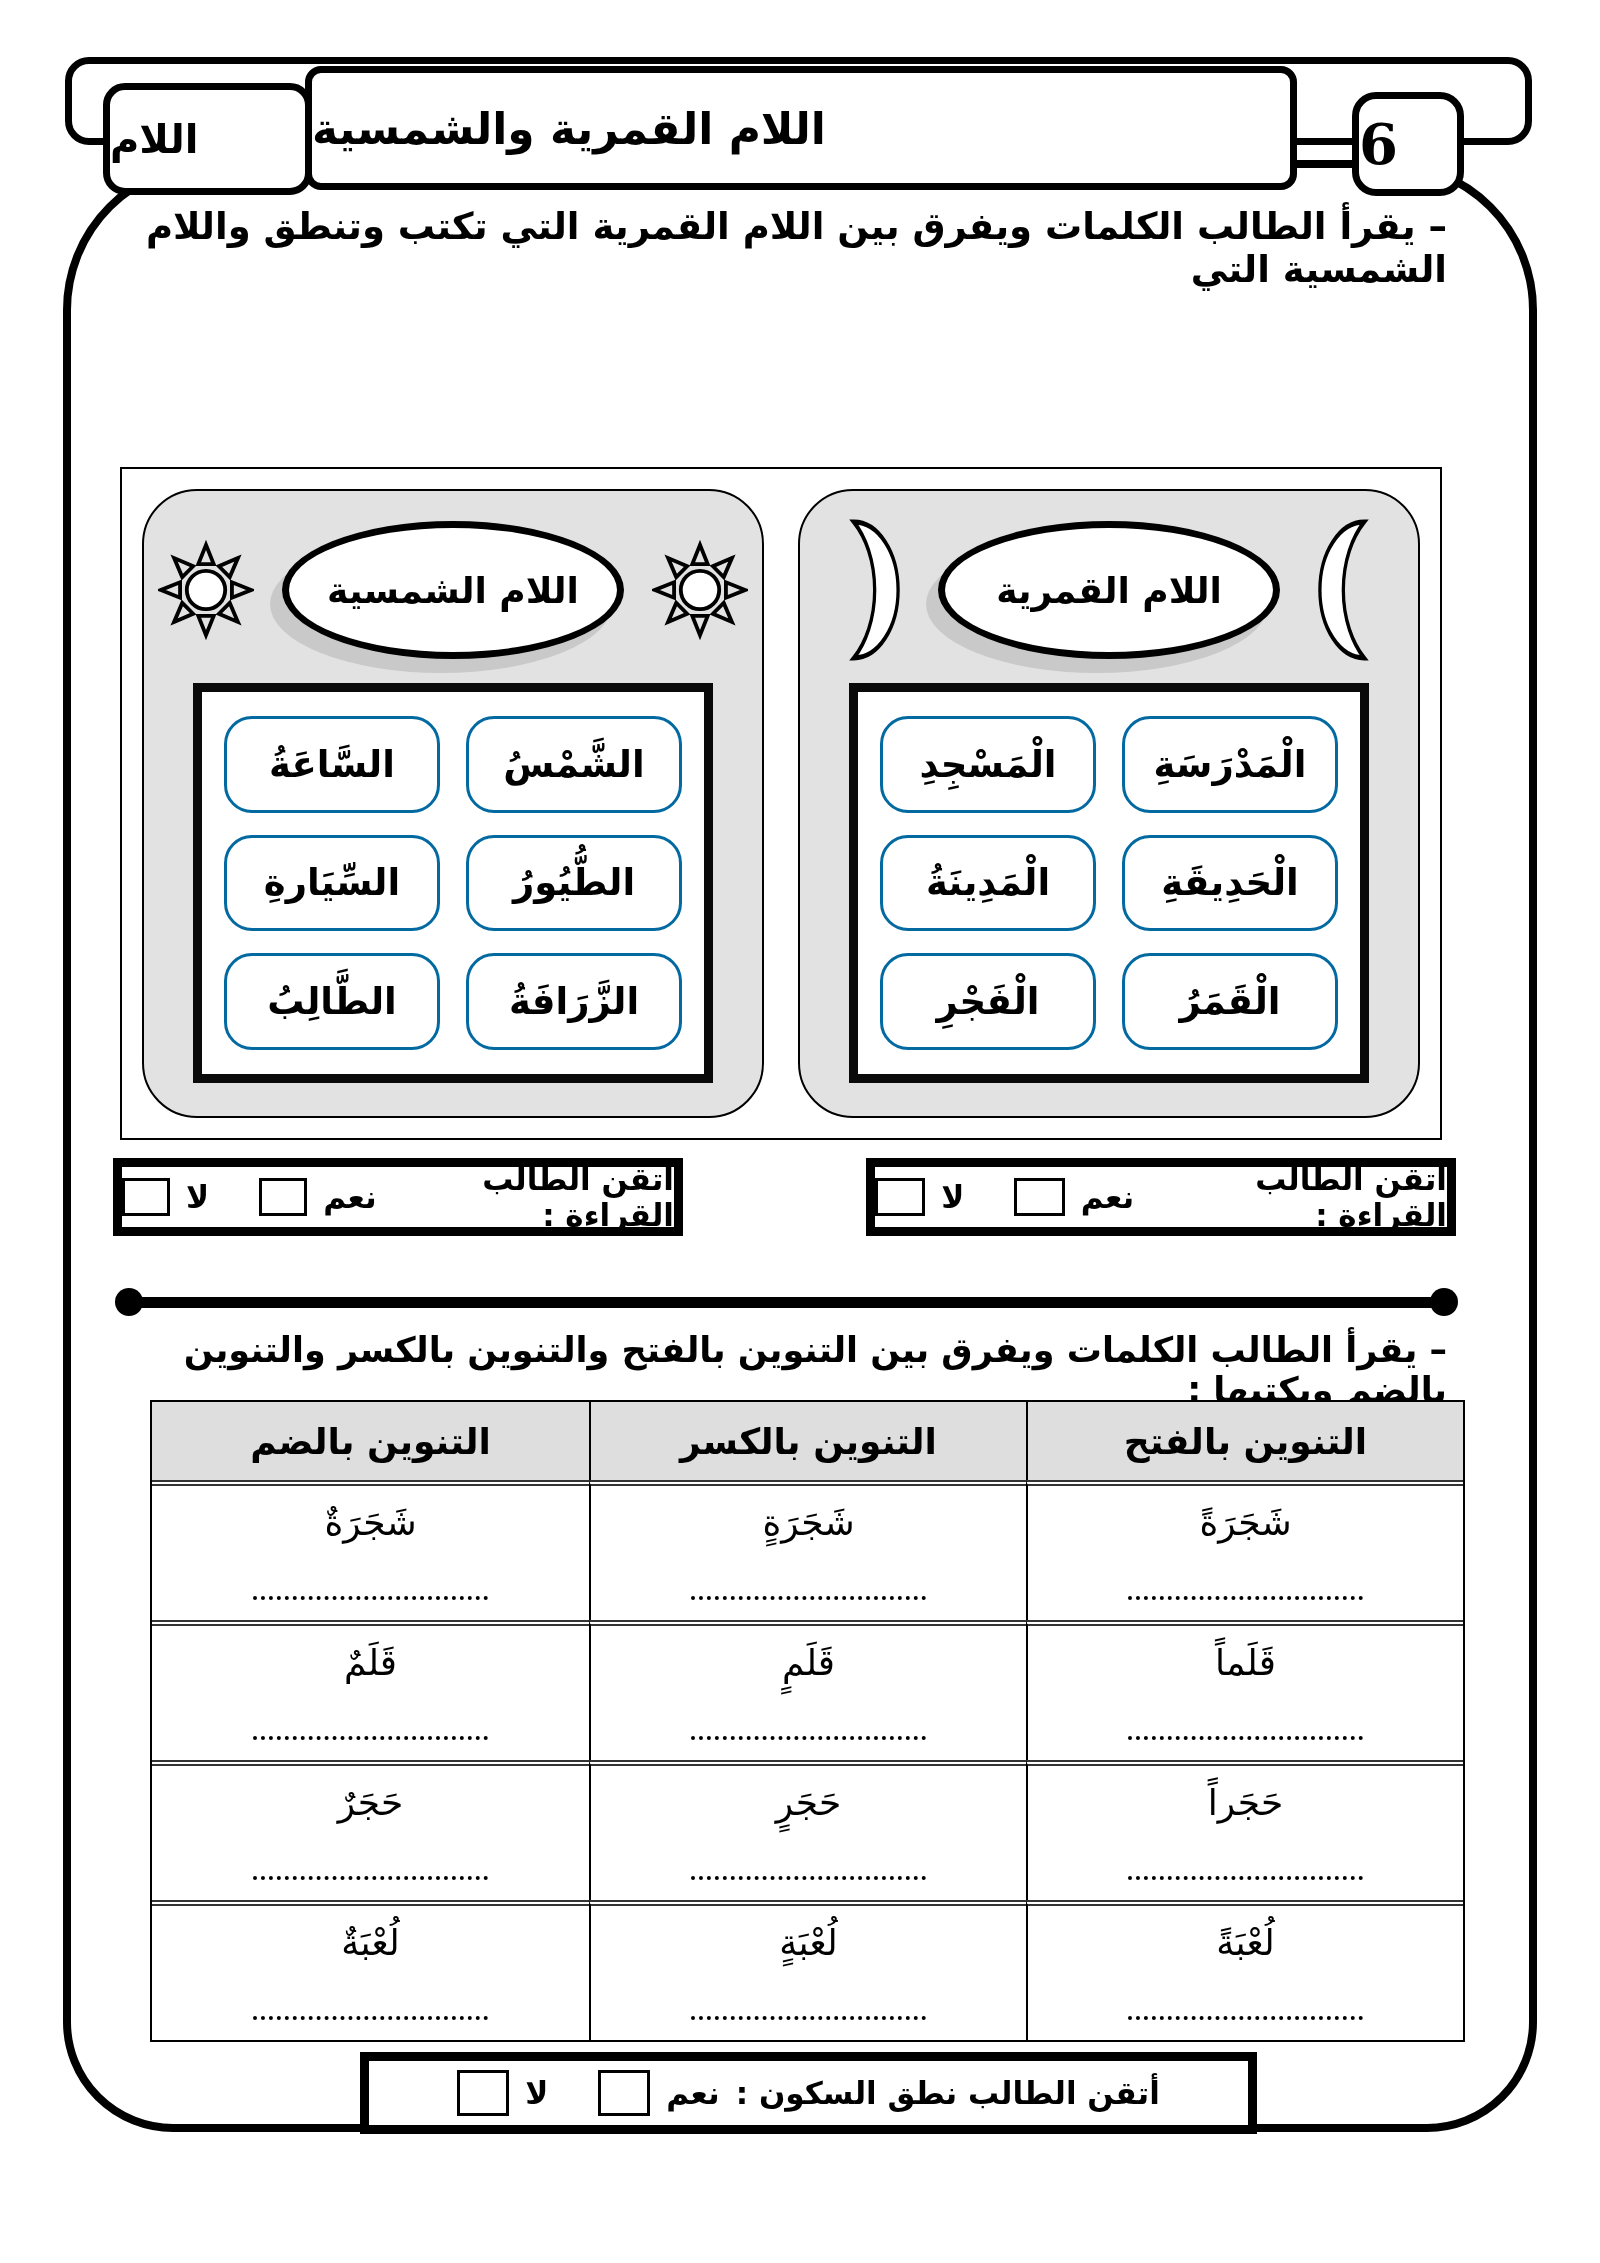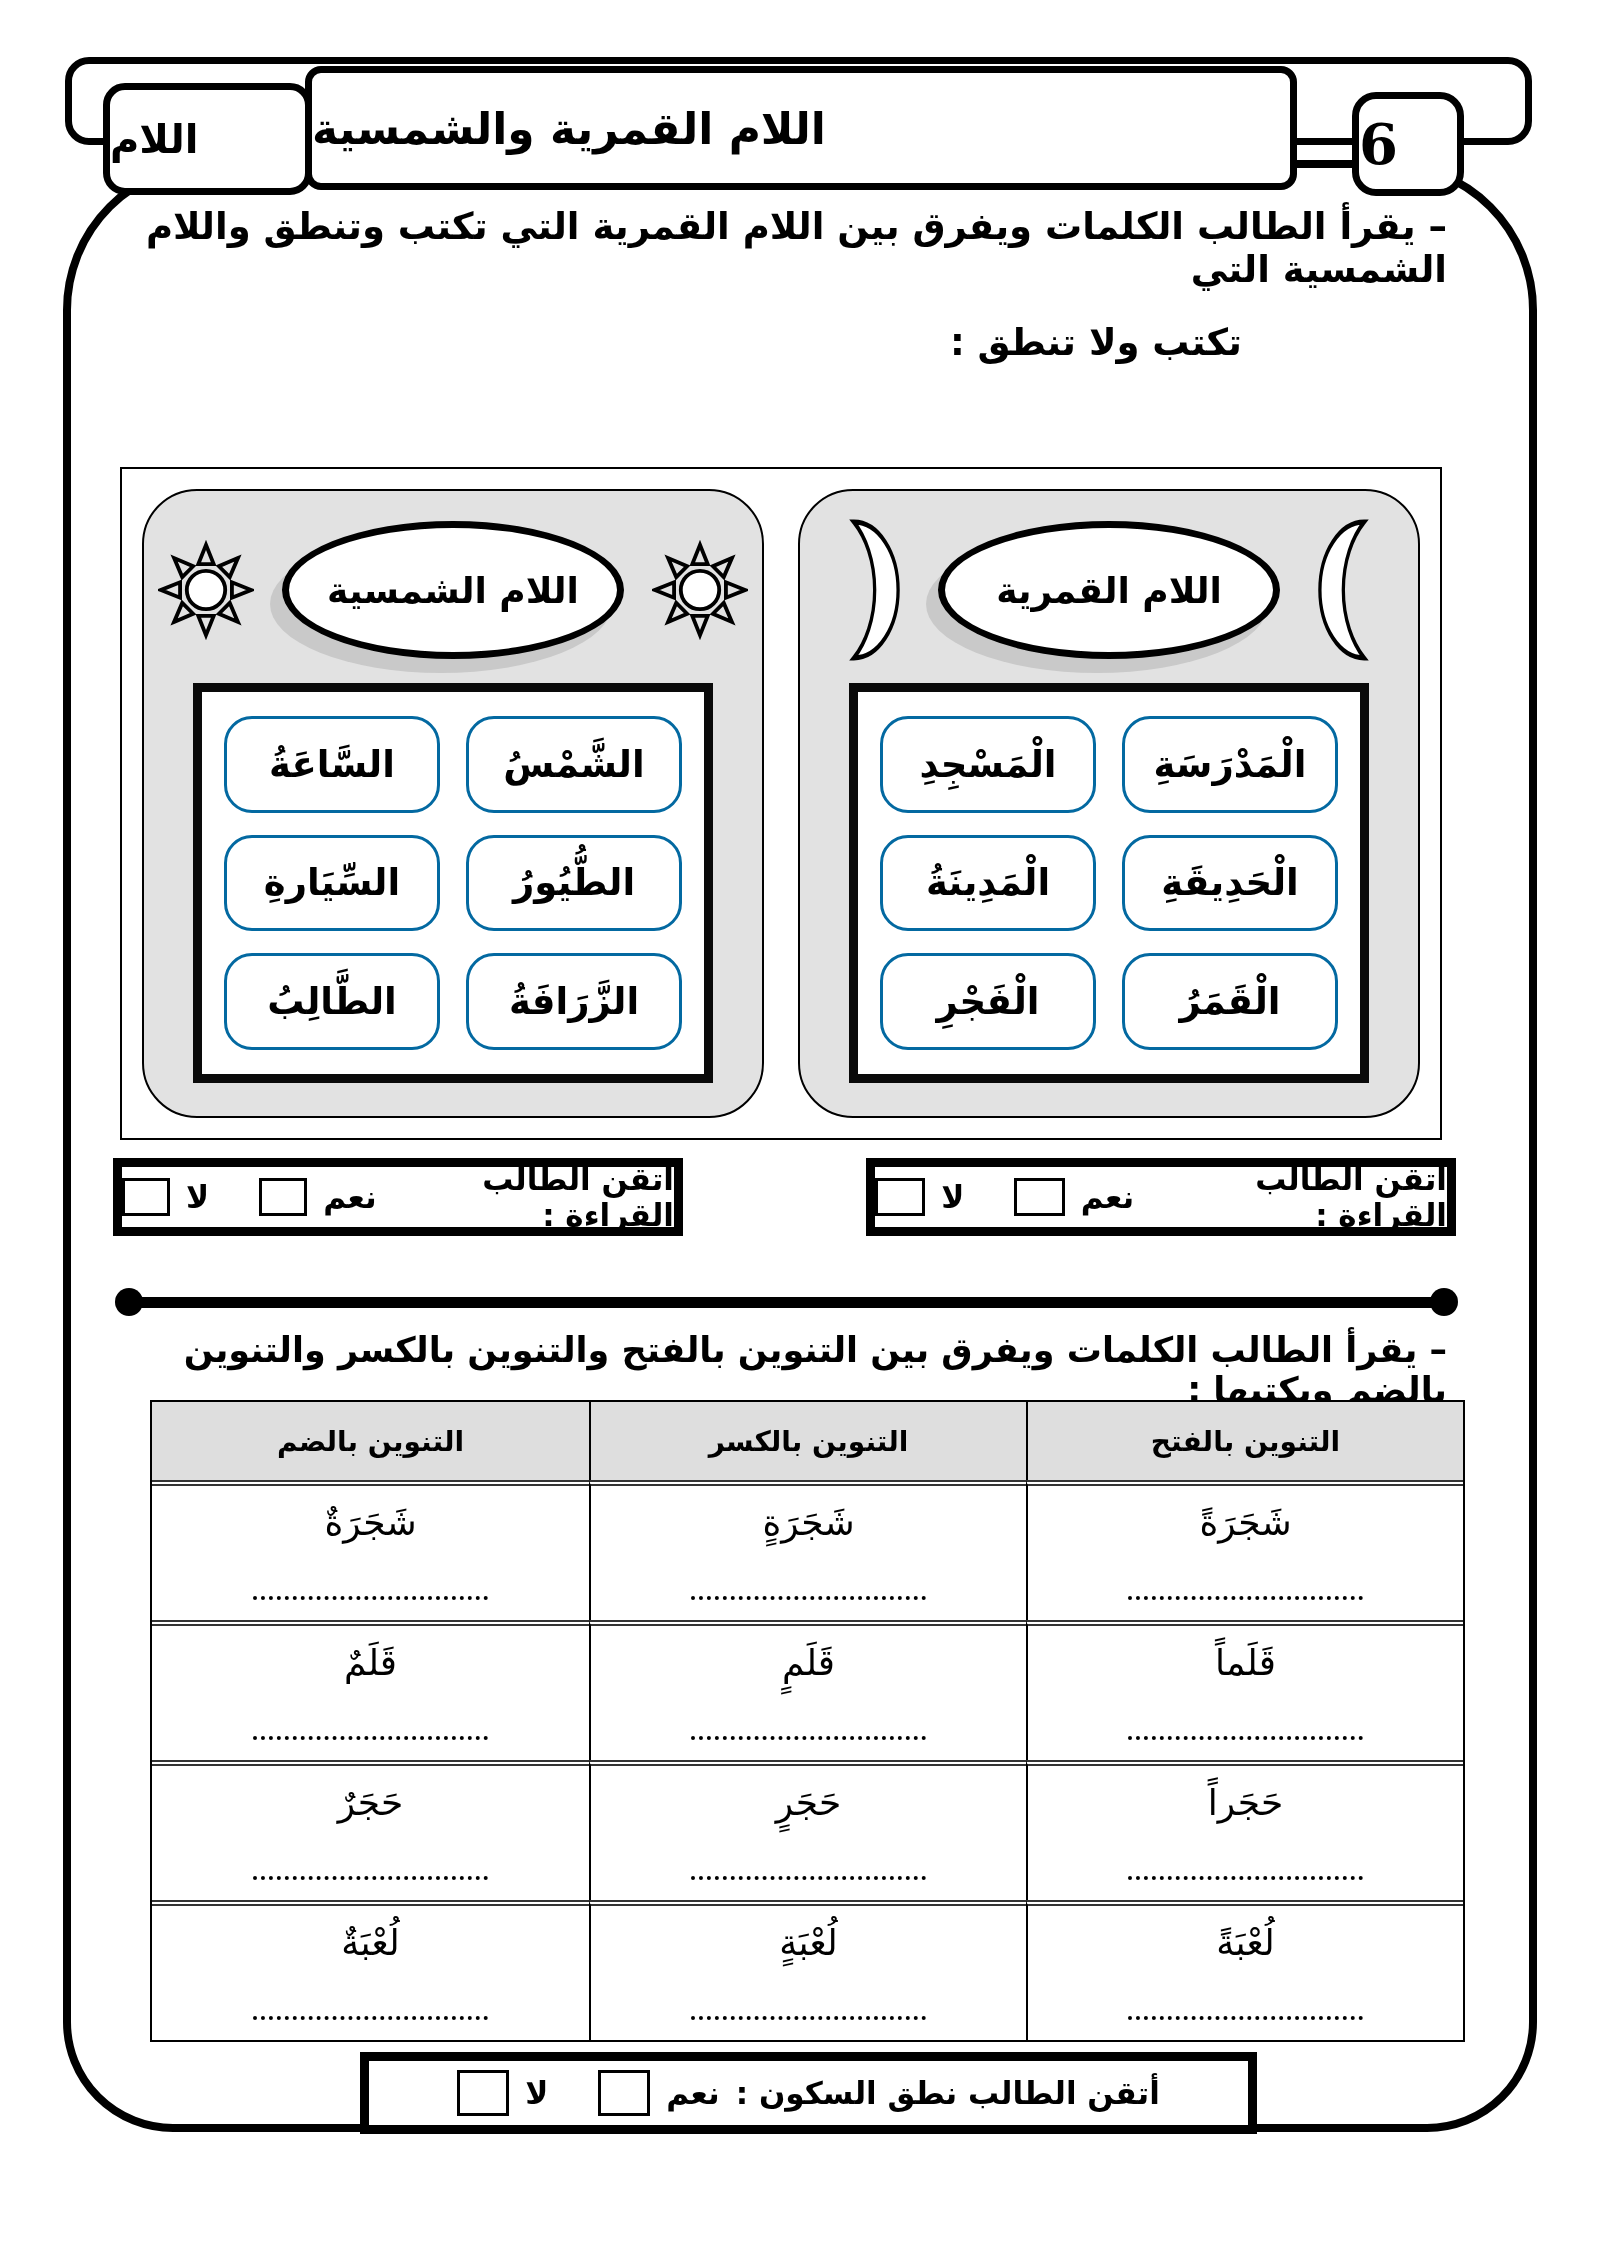--- a/index.html
+++ b/index.html
@@ -75,21 +75,21 @@
             font-size:35px; font-weight:bold; z-index:4; }
   
   .tanwin-table {
     position:absolute; left:150px; top:1400px; width:1315px; z-index:4;
     display:grid; direction:rtl; grid-template-columns:1fr 1fr 1fr;
     grid-template-rows:78px repeat(4,140px); border:2px solid #000; background:#fff;
   }
   .tanwin-table > div:not(:nth-child(3n)) { border-left:2px solid #000; }
   .tanwin-table > div:nth-child(n+4) { border-top:6px double #333; }
   .t-head { display:flex; align-items:center; justify-content:center;
-            background:#dedede; font-size:28px; font-weight:bold; }
+            background:#dedede; font-size:36px; font-weight:bold; }
   .t-cell { display:flex; flex-direction:column; align-items:center; justify-content:space-between;
             padding:16px 10px 20px; }
   .t-word { font-size:36px; font-weight:normal;text-align:center; }
   .dots { width:235px; height:0; border-bottom:4px dotted #000; }
   svg { display:block; }
 </style>
 </head>
 <body>
 
 <div class="page">
@@ -101,21 +101,20 @@
   </div>
   <div class="tab tab-title">
     <span>اللام القمرية والشمسية</span>
   </div>
   <div class="tab tab-num">
     <span>6</span>
   </div>
 
   <div class="instr1">
     <div class="line1">– يقرأ الطالب الكلمات ويفرق بين اللام القمرية التي تكتب وتنطق واللام الشمسية التي</div>
-    <div class="line2">تكتب ولا تنطق :</div>
   </div>
 
   <div class="panels-frame">
 
     <div class="panel">
       <div class="panel-head">
         <span class="icon-wrap">
           <svg width="82" height="156" viewBox="0 0 100 124" preserveAspectRatio="none">
             <path d="M60,8 A54,54 0 1 0 60,116 A70,70 0 0 1 60,8 Z" fill="#fff" stroke="#000" stroke-width="4"></path>
           </svg>

